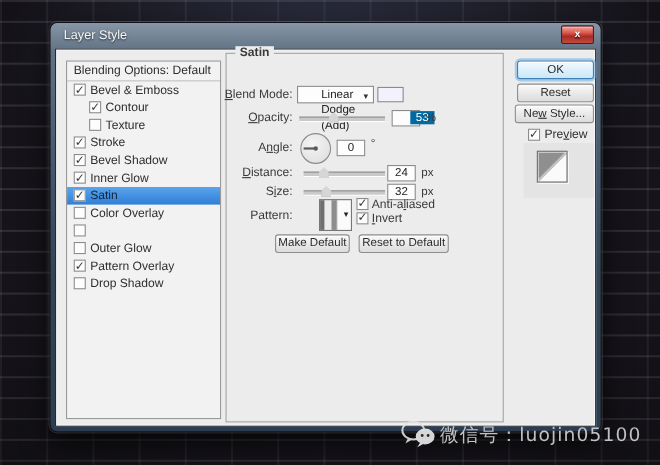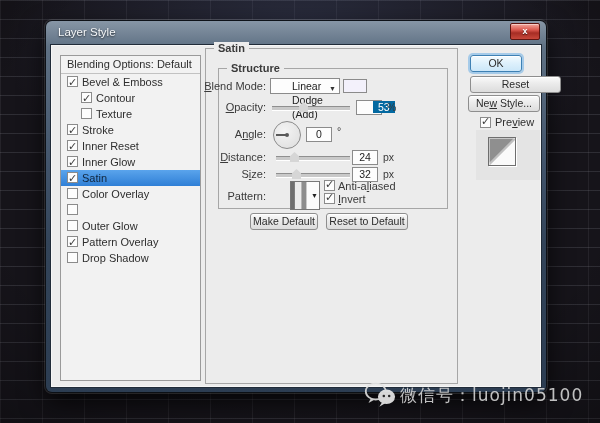--- a/index.html
+++ b/index.html
@@ -127,21 +127,21 @@
           <div class="lrow ind">
             <span class="cbx"></span>
             <span class="lbl">Texture</span>
           </div>
           <div class="lrow">
             <span class="cbx on"></span>
             <span class="lbl">Stroke</span>
           </div>
           <div class="lrow">
             <span class="cbx on"></span>
-            <span class="lbl">Inner Reset</span>
+            <span class="lbl">Bevel Shadow</span>
           </div>
           <div class="lrow">
             <span class="cbx on"></span>
             <span class="lbl">Inner Glow</span>
           </div>
           <div class="lrow selected">
             <span class="cbx on"></span>
             <span class="lbl">Satin</span>
           </div>
           <div class="lrow">
@@ -163,23 +163,20 @@
             <span class="cbx"></span>
             <span class="lbl">Drop Shadow</span>
           </div>
         </div>
     </div>
 
     <div class="fset" style="left:159px;top:27px;width:251px;height:334px;">
       <span class="legend">Satin</span>
     </div>
 
-    <div class="fset" style="left:172px;top:47px;width:228px;height:139px;">
-      <span class="legend">Structure</span>
-    </div>
 
     <div class="flabel" style="left:110px;top:58px;">
       <span></span><span class="key">B</span><span>lend Mode:</span>
     </div>
     <div class="combo" style="left:224px;top:57px;width:70px;">
       <span>Linear Dodge (Add)</span>
       <span class="arr">▼</span>
     </div>
     <div class="swatch" style="left: 297px; top: 58px; width: 24px; height: 14px; background: rgb(243, 241, 251);" id="blend-swatch"></div>
 
@@ -231,22 +228,22 @@
       <span>Anti-a</span><span class="key">l</span><span>iased</span>
     </div>
     <span class="cbx on" style="position:absolute;left:278px;top:172px;"></span>
     <div class="flabel" style="left:292px;top:171px;width:70px;text-align:left;">
       <span></span><span class="key">I</span><span>nvert</span>
     </div>
 
     <div class="btn" style="left:204px;top:192px;width:68px;">Make Default</div>
     <div class="btn" style="left:280px;top:192px;width:82px;">Reset to Default</div>
 
-    <div class="btn default-ok" style="left:424px;top:34px;width:52px;">OK</div>
-    <div class="btn" style="left:424px;top:55px;width:91px;">Reset</div>
+    <div class="btn default-ok" style="left:424px;top:34px;width:70px;">OK</div>
+    <div class="btn" style="left:424px;top:55px;width:70px;">Reset</div>
     <div class="btn" style="left:422px;top:74px;width:72px;">
       <span>Ne</span><span class="key">w</span><span> Style...</span>
     </div>
     <span class="cbx pv-cbx on"></span>
     <div class="pv-lbl">
       <span>Pre</span><span class="key">v</span><span>iew</span>
     </div>
     <div class="preview-panel">
       <div class="preview-thumb"></div>
     </div>

